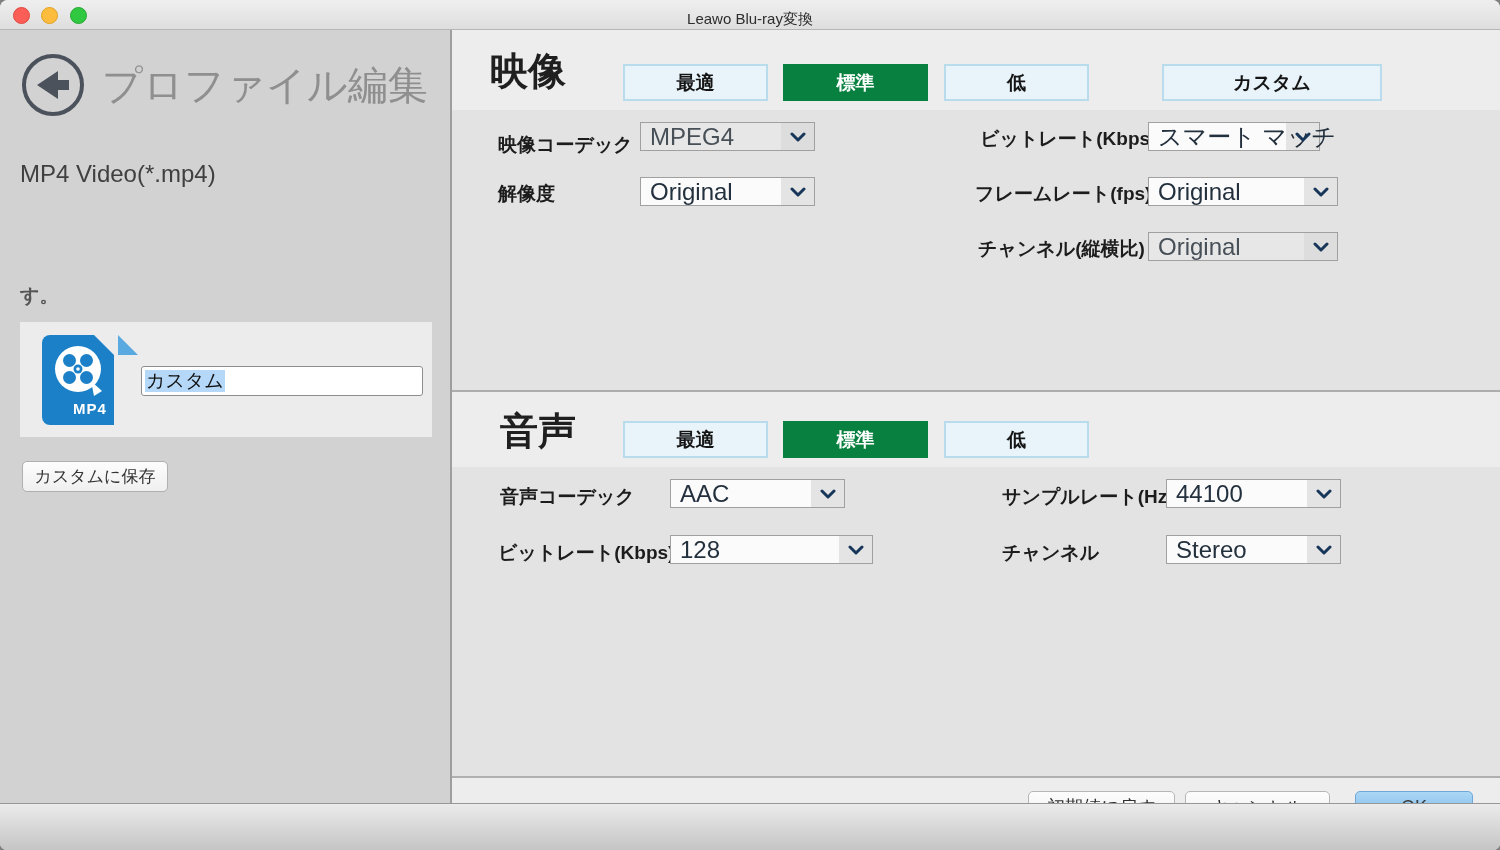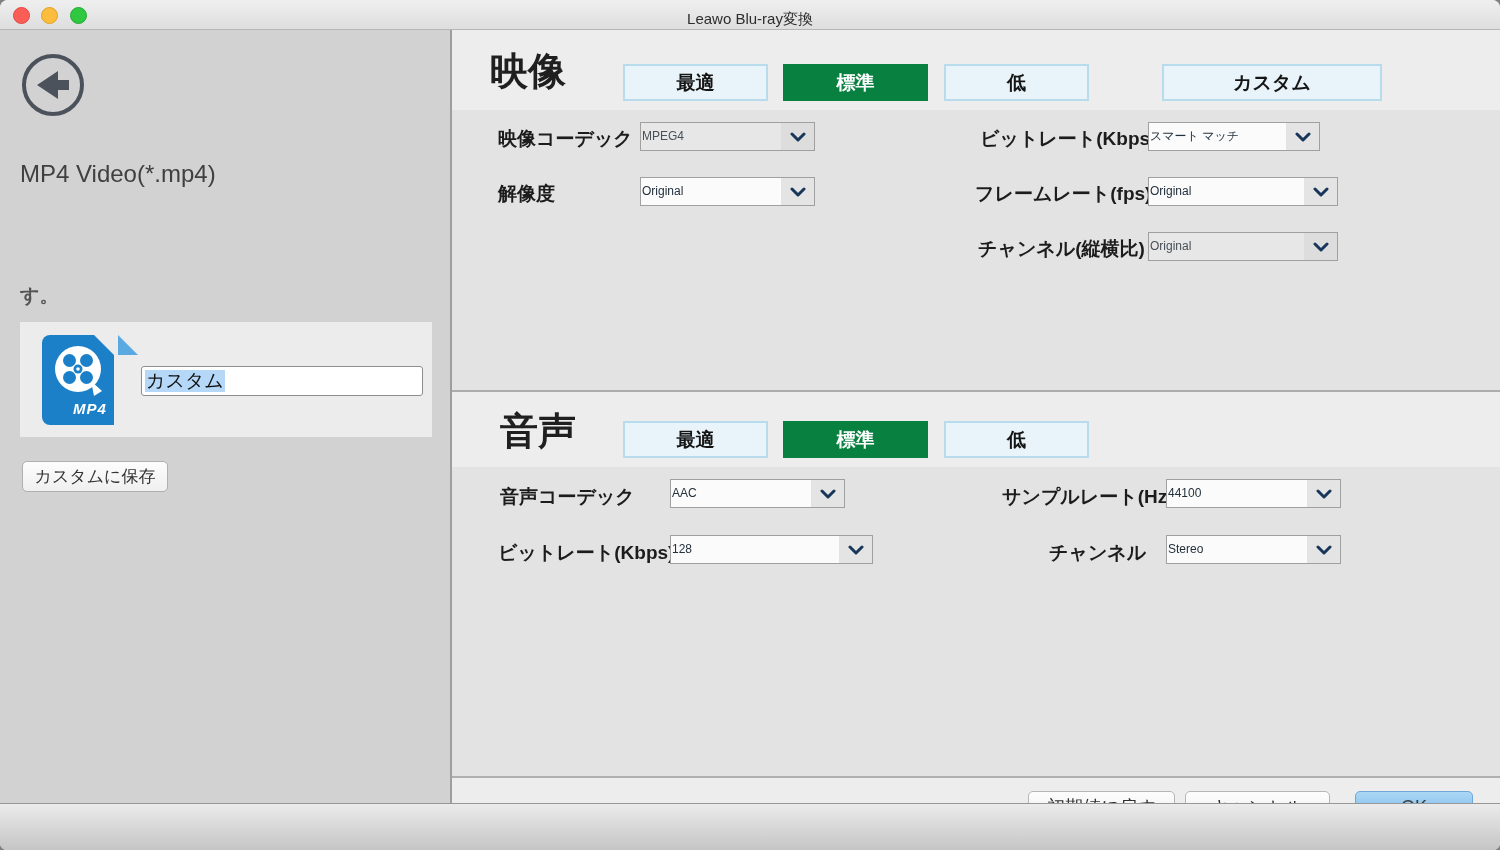--- a/index.html
+++ b/index.html
@@ -11,42 +11,42 @@
   .tl-red{left:13px;background:#fb5e56;border:1px solid #df4840;}
   .tl-yellow{left:41px;background:#fcbc3e;border:1px solid #dfa023;}
   .tl-green{left:70px;background:#30c841;border:1px solid #24a732;}
   
   #sidebar{position:absolute;top:30px;left:0;width:452px;height:773px;background:#d2d2d2;border-right:2px solid #9e9e9e;box-sizing:border-box;}
   #back-btn{position:absolute;left:20px;top:22px;width:66px;height:66px;cursor:pointer;}
   #sidebar-title{position:absolute;left:102px;top:22px;height:66px;line-height:66px;font-size:40px;color:#8f8f8f;font-weight:500;white-space:nowrap;}
   #profile-name{position:absolute;left:20px;top:130px;font-size:24px;color:#404040;}
   .desc-line{position:absolute;left:20px;width:420px;font-size:19px;font-weight:600;color:#545454;line-height:32px;}
   #icon-panel{position:absolute;left:20px;top:292px;width:412px;height:115px;background:#ececec;}
-  #mp4-icon{position:absolute;left:22px;top:13px;width:96px;height:90px;font-style:italic;}
+  #mp4-icon{position:absolute;left:22px;top:13px;width:96px;height:90px;}
   .file-shape{position:absolute;inset:0;background:#1b80c7;border-radius:8px;clip-path:polygon(0 0,52px 0,72px 20px,72px 90px,0 90px);}
   .file-fold{position:absolute;right:0;top:0;width:20px;height:20px;background:#5aa9e0;clip-path:polygon(0 0,100% 100%,0 100%);}
   .file-label{position:absolute;left:0;right:0;bottom:8px;text-align:center;font-size:15px;font-weight:bold;color:#fff;letter-spacing:1px;}
   #name-input{position:absolute;left:121px;top:44px;width:282px;height:30px;background:#fff;border:1px solid #8e8e8e;border-radius:3px;box-sizing:border-box;cursor:text;}
   #name-input .sel{position:absolute;left:3px;top:3px;height:22px;line-height:22px;background:#b5d8f8;font-size:19px;color:#111;padding:0 1px;}
   #name-input .caret{position:absolute;left:3px;top:3px;width:1px;height:22px;background:#222;}
   #save-btn{position:absolute;left:22px;top:431px;width:146px;height:31px;border:1px solid #b0b0b0;border-radius:5px;background:linear-gradient(#fdfdfd,#efefef);font-size:17px;color:#333;display:flex;align-items:center;justify-content:center;cursor:pointer;box-sizing:border-box;}
   
   #right{position:absolute;top:30px;left:452px;width:1048px;height:773px;background:#eab308;}
   .band{position:absolute;left:0;width:100%;background:#ededed;}
   #video-band{top:0;height:80px;}
   #audio-band{top:362px;height:75px;}
   .section-title{position:absolute;font-size:38px;font-weight:bold;color:#1f1f1f;white-space:nowrap;}
   .preset{position:absolute;height:37px;background:#e8f4f9;border:2px solid #b9dcec;box-sizing:border-box;font-size:19px;font-weight:bold;color:#151515;display:flex;align-items:center;justify-content:center;cursor:pointer;}
   .preset.selected{background:#08803f;border-color:#08803f;color:#fff;}
   .content{position:absolute;left:0;width:100%;background:#e3e3e3;box-sizing:border-box;}
   #video-content{top:80px;height:282px;border-bottom:2px solid #adadad;}
   #audio-content{top:437px;height:309px;}
   .fld-label{position:absolute;font-size:19px;font-weight:bold;color:#1c1c1c;white-space:nowrap;}
   .dd{position:absolute;height:29px;background:#fbfbfb;border:1px solid #a0a0a0;box-sizing:border-box;cursor:pointer;}
-  .dd .dd-val{position:absolute;left:1px;top:0;height:27px;line-height:27px;font-size:12px;color:#23303d;white-space:nowrap;}
+  .dd .dd-val{position:absolute;left:9px;top:0;height:27px;line-height:27px;font-size:24px;color:#23303d;white-space:nowrap;}
   .dd .dd-chev{position:absolute;right:0;top:0;bottom:0;width:33px;background:rgba(0,0,0,0.09);display:flex;align-items:center;justify-content:center;}
   .dd.disabled{background:#e7e7e7;}
   .dd.disabled .dd-val{color:#474f57;}
   .dd.disabled .dd-chev{background:rgba(0,0,0,0.04);}
   
   #footerbar{position:absolute;left:0;top:746px;width:100%;height:57px;background:#ededed;border-top:2px solid #b0b0b0;box-sizing:border-box;}
   .btn{position:absolute;top:13px;height:32px;border:1px solid #b6b6b6;border-radius:5px;background:linear-gradient(#fdfdfd,#ececec);font-size:18px;color:#2e2e2e;display:flex;align-items:center;justify-content:center;cursor:pointer;box-sizing:border-box;}
   .btn.primary{background:linear-gradient(#abd7f5,#74b3e8);border-color:#6fa8d8;color:#3b3b3b;}
   
   #bottomstrip{position:absolute;left:0;top:803px;width:100%;height:47px;background:linear-gradient(#ebebeb,#c5c5c5);border-top:1px solid #979797;box-sizing:border-box;}
@@ -63,20 +63,21 @@
     <span class="win-title">Leawo Blu-ray変換</span>
   </div>
 
   <div id="sidebar">
     <div id="back-btn">
       <svg width="66" height="66" viewBox="0 0 66 66">
         <circle cx="33" cy="33" r="29" fill="none" stroke="#4c525c" stroke-width="4"></circle>
         <path d="M17 33 L38 19 L38 28 L49 28 L49 38 L38 38 L38 47 Z" fill="#4c525c"></path>
       </svg>
     </div>
+    <div id="sidebar-title">プロファイル編集</div>
     <div id="profile-name">MP4 Video(*.mp4)</div>
     <div class="desc-line" style="top:250px">す。</div>
 
     <div id="icon-panel">
       <div id="mp4-icon">
         <div class="file-shape"></div>
         <div class="file-fold"></div>
         <svg width="72" height="64" viewBox="0 0 72 64" style="position:absolute;top:4px;left:0;">
           <circle cx="36" cy="30" r="23" fill="#ffffff"></circle>
           <path d="M49 42 L60 52 L52 57 Z" fill="#ffffff"></path>
@@ -112,21 +113,21 @@
         </div>
       <div class="preset" style="left:492px;top:34px;width:145px;">
           <span>低</span>
         </div>
       <div class="preset" style="left:710px;top:34px;width:220px;">
           <span>カスタム</span>
         </div>
     </div>
 
     <div id="video-content" class="content">
-      <div class="fld-label" style="left:46px;top:16px;">映像コーデック</div>
+      <div class="fld-label" style="left:46px;top:22px;">映像コーデック</div>
       <div class="dd disabled" style="left:188px;top:12px;width:175px;">
         <span class="dd-val">MPEG4</span>
         <span class="dd-chev">
             <svg width="16" height="10" viewBox="0 0 16 10">
               <polyline points="2,2 8,8 14,2" fill="none" stroke="#17365a" stroke-width="3" stroke-linecap="round" stroke-linejoin="round"></polyline>
             </svg>
           </span>
       </div>
       <div class="fld-label" style="left:528px;top:16px;">ビットレート(Kbps)</div>
       <div class="dd" style="left:696px;top:12px;width:172px;">
@@ -203,21 +204,21 @@
 
       <div class="fld-label" style="left:46px;top:73px;">ビットレート(Kbps)</div>
       <div class="dd" style="left:218px;top:68px;width:203px;">
         <span class="dd-val">128</span>
         <span class="dd-chev">
             <svg width="16" height="10" viewBox="0 0 16 10">
               <polyline points="2,2 8,8 14,2" fill="none" stroke="#17365a" stroke-width="3" stroke-linecap="round" stroke-linejoin="round"></polyline>
             </svg>
           </span>
       </div>
-      <div class="fld-label" style="left:550px;top:73px;margin-left:47px;">チャンネル</div>
+      <div class="fld-label" style="left:550px;top:73px;">チャンネル</div>
       <div class="dd" style="left:714px;top:68px;width:175px;">
         <span class="dd-val">Stereo</span>
         <span class="dd-chev">
             <svg width="16" height="10" viewBox="0 0 16 10">
               <polyline points="2,2 8,8 14,2" fill="none" stroke="#17365a" stroke-width="3" stroke-linecap="round" stroke-linejoin="round"></polyline>
             </svg>
           </span>
       </div>
     </div>
 

